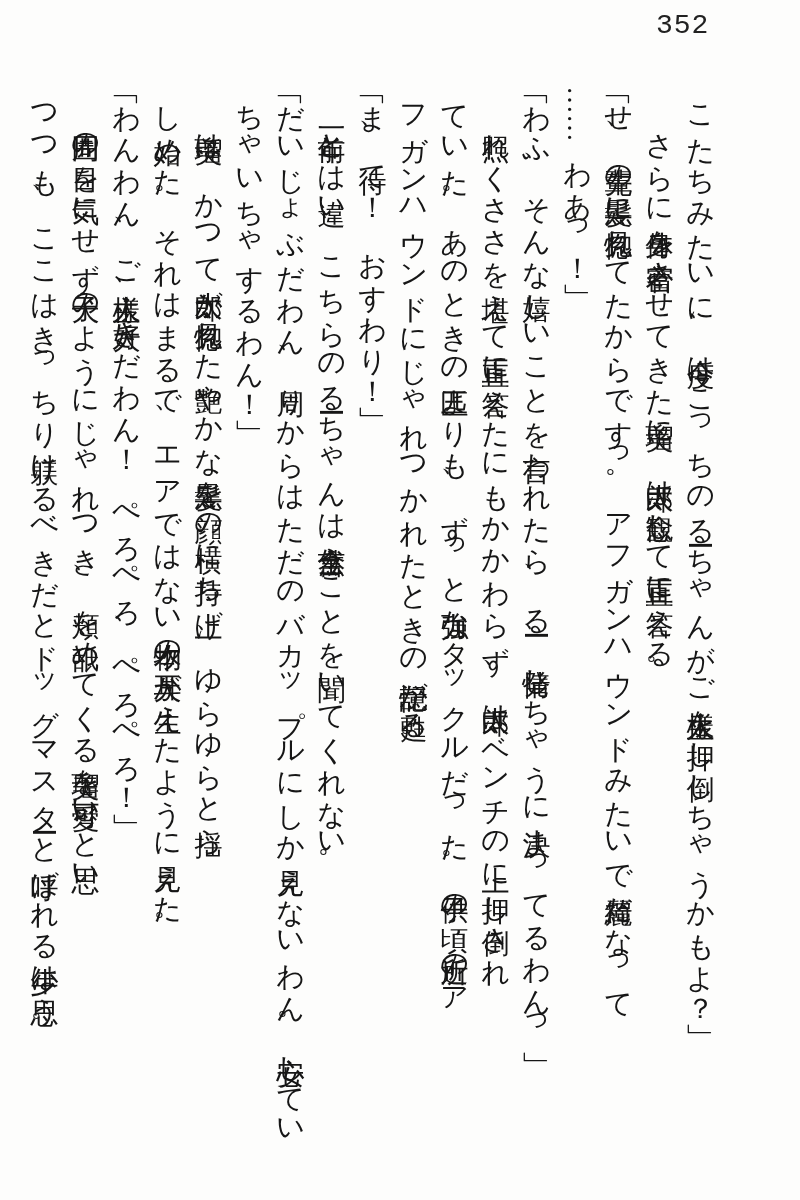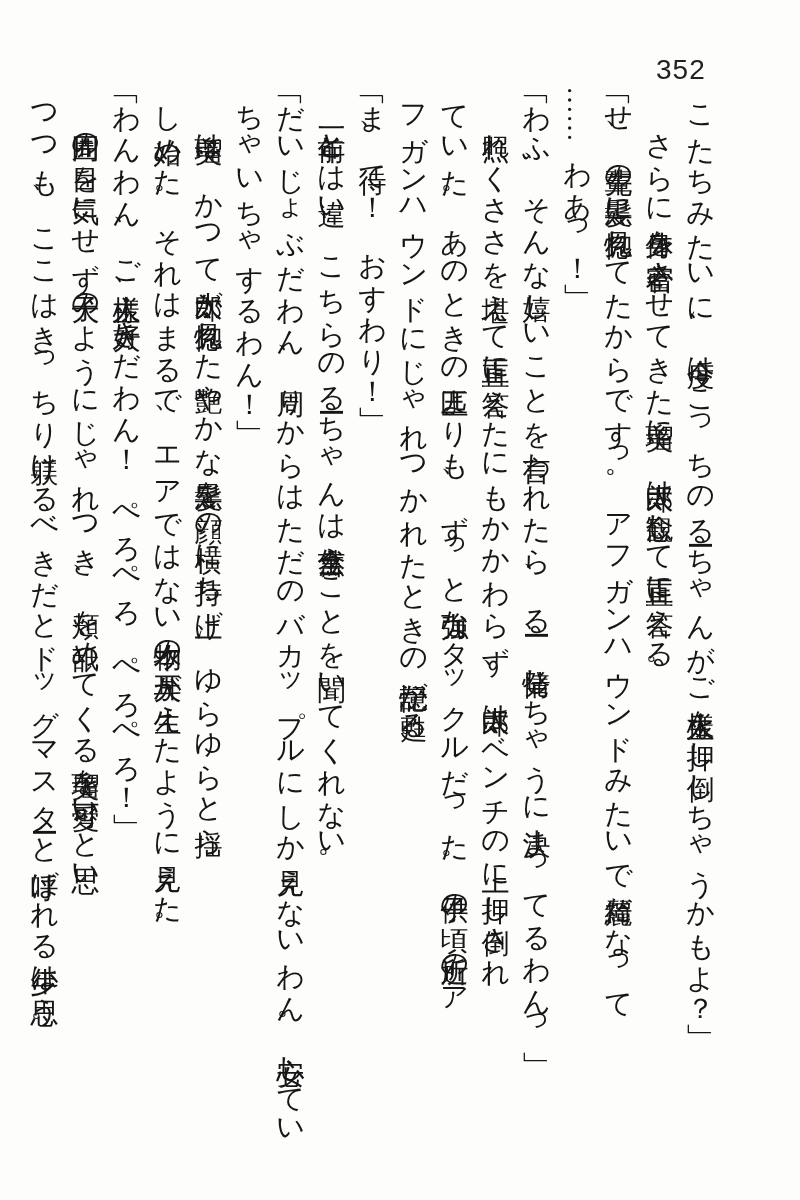--- a/index.html
+++ b/index.html
@@ -18,22 +18,21 @@
     font-family: "Liberation Serif", "DejaVu Serif", serif;
     color: #1b1b1b;
   }
   .page-number {
     position: absolute;
     top: 10px;
     left: 656px;
     font-size: 28px;
     letter-spacing: 1px;
     color: #222;
-    font-family: Liberation Sans, sans-serif;
-    margin-top: 44px;
+    font-family: Liberation Mono, monospace;
   }
   .text-body {
     position: absolute;
     top: 86px;
     left: 24px;
     height: 1072px;
     writing-mode: vertical-rl;
     text-orientation: mixed;
     font-size: 28px;
     line-height: 41px;

